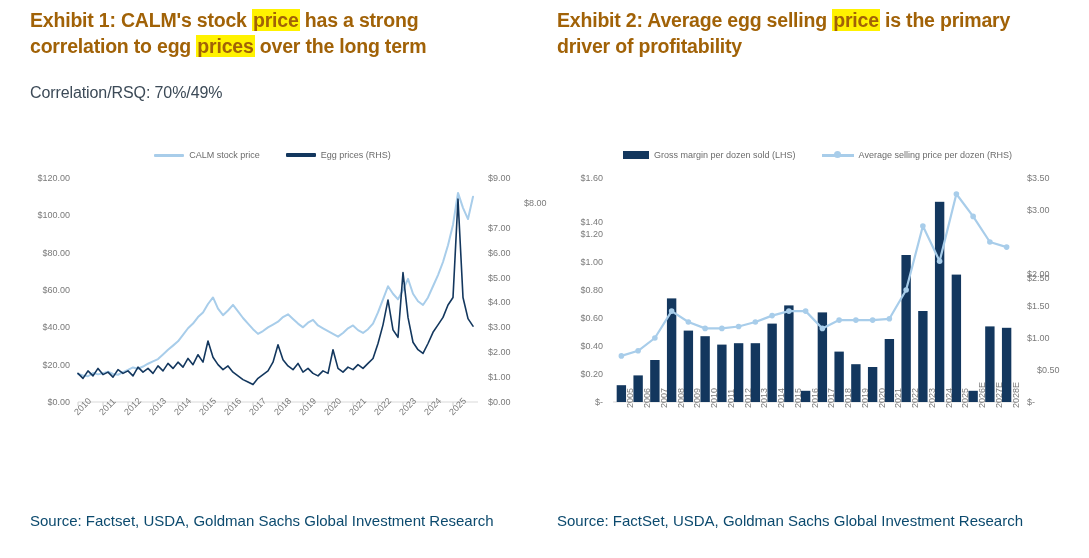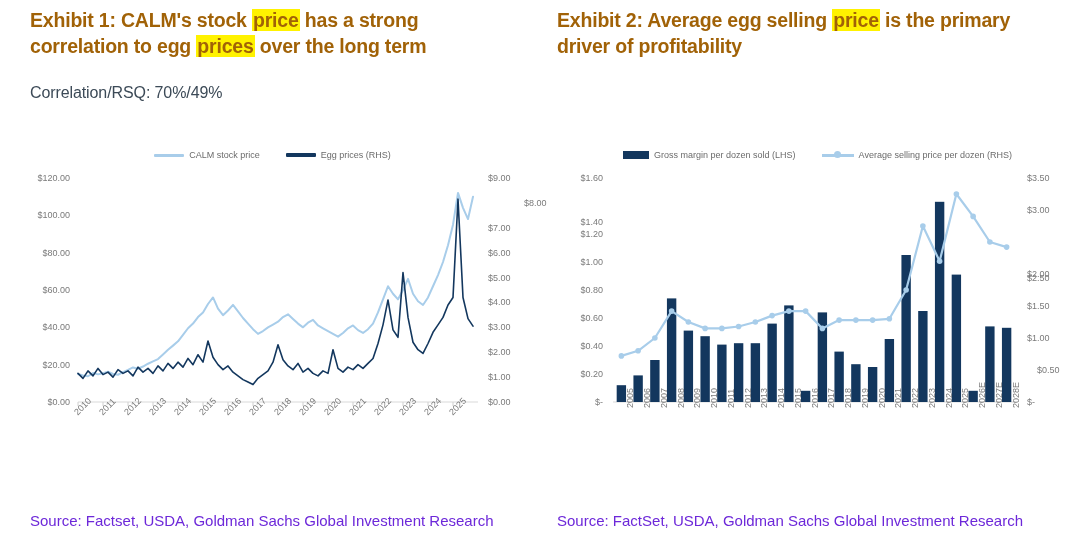--- a/index.html
+++ b/index.html
@@ -48,21 +48,21 @@
   .axis-lbl.r{text-align:left;}
   .xlbl{
     position:absolute;font-size:9px;color:#7a7a7a;white-space:nowrap;
     transform-origin:left top;
   }
   .xlbl.rot45{transform:rotate(-45deg);}
   .xlbl.rot90{transform:rotate(-90deg);}
 
   .source{
     position:absolute;left:30px;bottom:28px;width:500px;
-    font-size:15px;color:#6d28d9;line-height:1.28;
+    font-size:15px;color:#0c4a6e;line-height:1.28;
   }
   .panel.right .source{left:12px;}
 
   svg{display:block;overflow:visible;}
   .baseline{stroke:#d9d9d9;stroke-width:1;}
   .tickmark{stroke:#d0d0d0;stroke-width:1;}
 </style>
 </head>
 <body>
 

